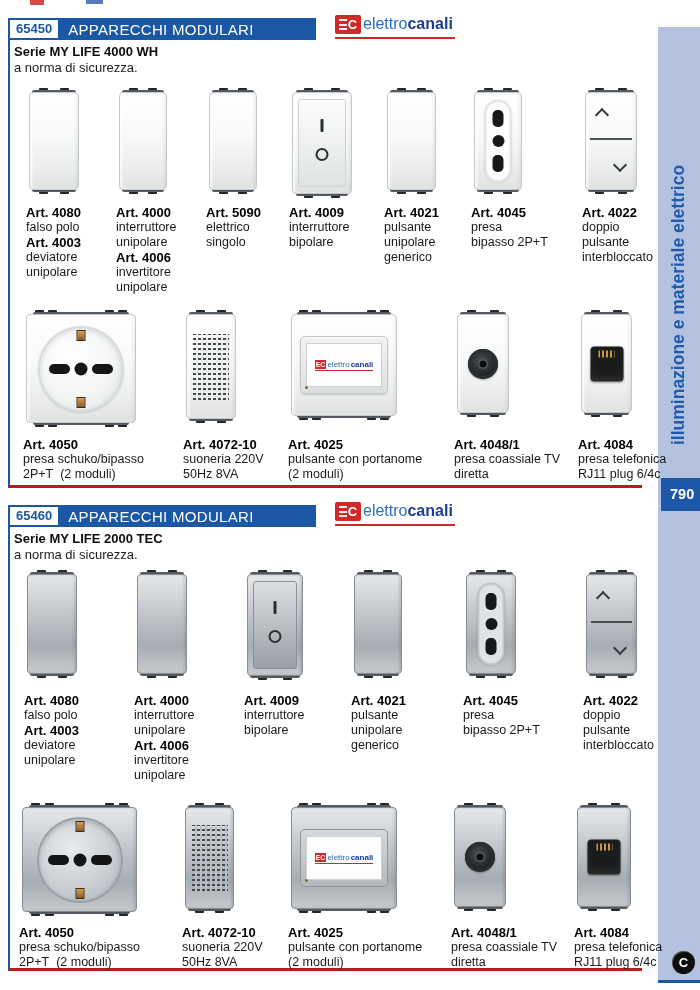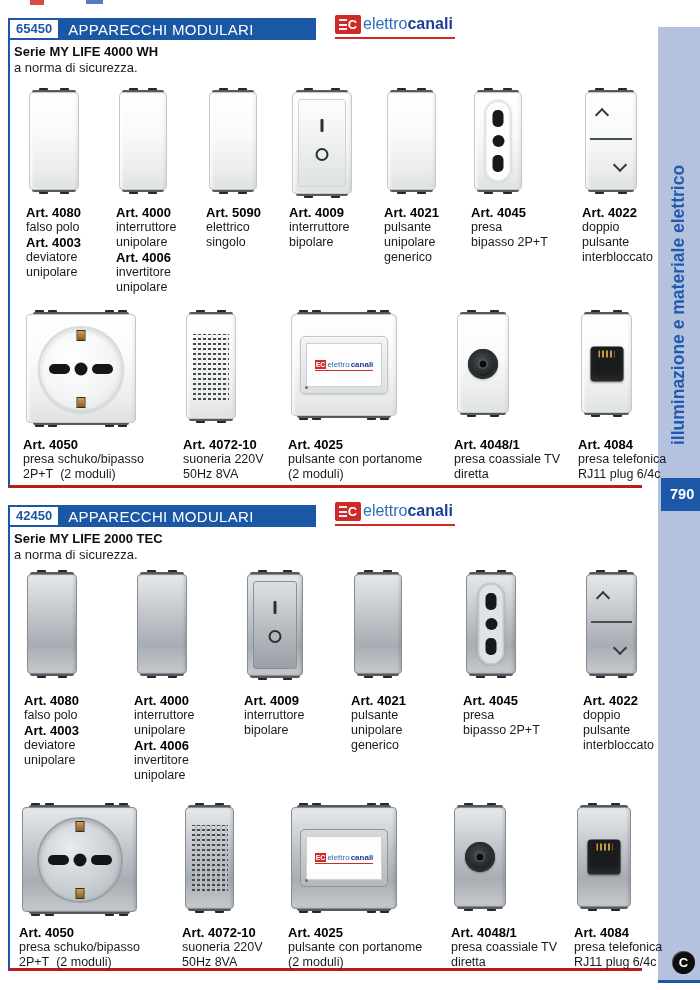--- a/index.html
+++ b/index.html
@@ -116,21 +116,21 @@
     <div class="sec-head">
       <span class="code-box">65450</span>
       <span class="head-title">APPARECCHI MODULARI</span>
     </div>
     <div class="series">Serie MY LIFE 4000 WH</div>
     <div class="note">a norma di sicurezza.</div>
   </section>
 
   <section class="cat-section s1">
     <div class="sec-head">
-      <span class="code-box">42450</span>
+      <span class="code-box">65460</span>
       <span class="head-title">APPARECCHI MODULARI</span>
     </div>
     <div class="series">Serie MY LIFE 2000 TEC</div>
     <div class="note">a norma di sicurezza.</div>
   </section>
 
   <div class="logo logo0">
     <span class="emblem">
         <span class="e-bars"></span>
         <span class="emblem-c">C</span>

